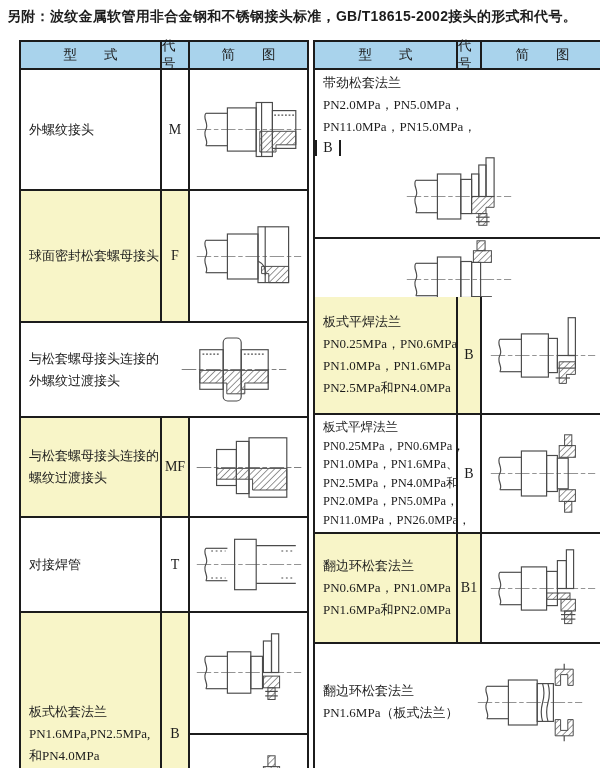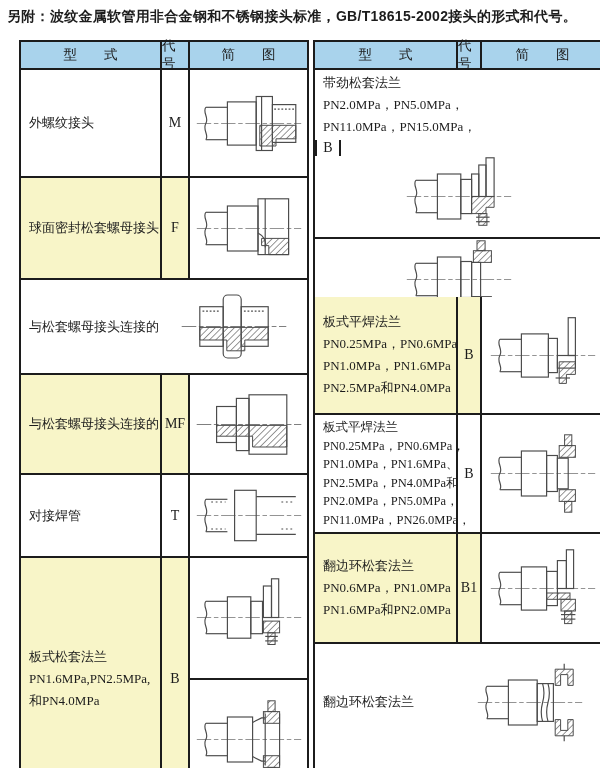--- a/index.html
+++ b/index.html
@@ -49,21 +49,21 @@
   <div class="doc-title">另附：波纹金属软管用非合金钢和不锈钢接头标准，GB/T18615-2002接头的形式和代号。</div>
   <div class="tables">
 
     <section class="tbl tbl-l">
       <div class="thead">
         <div class="th c1">型　　式</div>
         <div class="th c2" style="border-left:2px solid var(--grid);border-right:2px solid var(--grid);">代号</div>
         <div class="th c3">简　　图</div>
       </div>
       <div class="tbody">
-          <div class="row" style="height: 106px;">
+          <div class="row" style="height: 119px;">
             <div class="tcell c1">
               <div class="tline">外螺纹接头</div>
             </div>
             <div class="ccell c2">M</div>
             <div class="dcell c3">
               <div class="dsub">
                 <svg class="d" viewBox="0 0 120 90" width="108" height="81">
                   <line class="cl" x1="2" y1="45" x2="118" y2="45" stroke-dasharray="16,3,5,3"></line>
                   <path class="ln" d="M12,27 C8,33 16,38 12,45 C8,52 16,58 12,63"></path>
                   <line class="ln" x1="12" y1="27" x2="36" y2="27"></line>
@@ -71,21 +71,21 @@
                   <rect class="ln" x="36" y="21" width="32" height="48"></rect>
                   <rect class="ln" x="68" y="15" width="18" height="60"></rect>
                   <line class="ln" x1="74" y1="15" x2="74" y2="75"></line>
                   <rect class="ln" x="86" y="24" width="26" height="42"></rect>
                   <line class="ln" x1="88" y1="29" x2="110" y2="29" stroke-dasharray="2,2"></line>
                   <polygon class="hp" points="72,47 112,47 112,62 90,62 90,70 72,70"></polygon>
                 </svg>
               </div>
             </div>
           </div>
-          <div class="row hl" style="height: 102px;">
+          <div class="row hl" style="height: 132px;">
             <div class="tcell c1">
               <div class="tline">球面密封松套螺母接头</div>
             </div>
             <div class="ccell c2">F</div>
             <div class="dcell c3">
               <div class="dsub">
                 <svg class="d" viewBox="0 0 120 90" width="108" height="81">
                   <line class="cl" x1="2" y1="45" x2="118" y2="45" stroke-dasharray="16,3,5,3"></line>
                   <path class="ln" d="M12,27 C8,33 16,38 12,45 C8,52 16,58 12,63"></path>
                   <line class="ln" x1="12" y1="27" x2="36" y2="27"></line>
@@ -95,55 +95,57 @@
                   <line class="ln" x1="78" y1="12" x2="78" y2="74"></line>
                   <path class="ln" d="M70,50 q10,5 8,16"></path>
                   <polygon class="hp" points="74,56 104,56 104,74 82,74 82,64 74,64"></polygon>
                 </svg>
               </div>
             </div>
           </div>
           <div class="row" style="height: 95px;">
             <div class="tcell c1">
               <div class="tline">与松套螺母接头连接的</div>
+              <div class="tline">外螺纹过渡接头</div>
             </div>
             <div class="dcell c3">
               <div class="dsub">
                 <svg class="d" viewBox="0 0 120 90" width="108" height="81">
                   <line class="cl" x1="2" y1="45" x2="118" y2="45" stroke-dasharray="16,3,5,3"></line>
                   <line class="cl" x1="2" y1="45" x2="118" y2="45" stroke-dasharray="16,3,5,3"></line>
                   <rect class="ln" x="22" y="23" width="26" height="44"></rect>
                   <rect class="ln" x="48" y="10" width="20" height="70" rx="5"></rect>
                   <rect class="ln" x="68" y="23" width="30" height="44"></rect>
                   <line class="ln" x1="25" y1="28" x2="45" y2="28" stroke-dasharray="2,2"></line>
                   <line class="ln" x1="71" y1="28" x2="95" y2="28" stroke-dasharray="2,2"></line>
                   <polygon class="hp" points="22,46 98,46 98,60 72,60 72,72 52,72 52,60 22,60"></polygon>
                 </svg>
               </div>
             </div>
           </div>
           <div class="row hl" style="height: 100px;">
             <div class="tcell c1">
               <div class="tline">与松套螺母接头连接的内</div>
+              <div class="tline">螺纹过渡接头</div>
             </div>
             <div class="ccell c2">MF</div>
             <div class="dcell c3">
               <div class="dsub">
                 <svg class="d" viewBox="0 0 120 90" width="108" height="81">
                   <line class="cl" x1="2" y1="45" x2="118" y2="45" stroke-dasharray="16,3,5,3"></line>
                   <line class="cl" x1="2" y1="45" x2="118" y2="45" stroke-dasharray="16,3,5,3"></line>
                   <rect class="ln" x="24" y="25" width="22" height="40"></rect>
                   <rect class="ln" x="46" y="16" width="14" height="58"></rect>
                   <rect class="ln" x="60" y="12" width="42" height="66"></rect>
                   <polygon class="hp" points="24,46 102,46 102,70 64,70 64,58 24,58"></polygon>
                 </svg>
               </div>
             </div>
           </div>
-          <div class="row" style="height: 83px;">
+          <div class="row" style="height: 95px;">
             <div class="tcell c1">
               <div class="tline">对接焊管</div>
             </div>
             <div class="ccell c2">T</div>
             <div class="dcell c3">
               <div class="dsub">
                 <svg class="d" viewBox="0 0 120 90" width="108" height="81">
                   <line class="cl" x1="2" y1="45" x2="118" y2="45" stroke-dasharray="16,3,5,3"></line>
                   <path class="ln" d="M12,27 C8,33 16,38 12,45 C8,52 16,58 12,63"></path>
                   <line class="ln" x1="12" y1="27" x2="36" y2="27"></line>
@@ -330,20 +332,21 @@
                   <rect class="hp" x="84" y="70" width="8" height="14"></rect>
                   <line class="ln" x1="80" y1="74" x2="96" y2="74"></line>
                   <line class="ln" x1="80" y1="79" x2="96" y2="79"></line>
                 </svg>
               </div>
             </div>
           </div>
           <div class="row" style="height: 118px;">
             <div class="tcell c1">
               <div class="tline">翻边环松套法兰</div>
+              <div class="tline">PN1.6MPa（板式法兰）</div>
             </div>
             <div class="dcell c3">
               <div class="dsub">
                 <svg class="d" viewBox="0 0 120 90" width="108" height="81">
                   <line class="cl" x1="2" y1="45" x2="118" y2="45" stroke-dasharray="16,3,5,3"></line>
                   <path class="ln" d="M12,27 C8,33 16,38 12,45 C8,52 16,58 12,63"></path>
                   <line class="ln" x1="12" y1="27" x2="36" y2="27"></line>
                   <line class="ln" x1="12" y1="63" x2="36" y2="63"></line>
                   <rect class="ln" x="36" y="20" width="32" height="50"></rect>
                   <rect class="ln" x="68" y="24" width="18" height="42"></rect>

